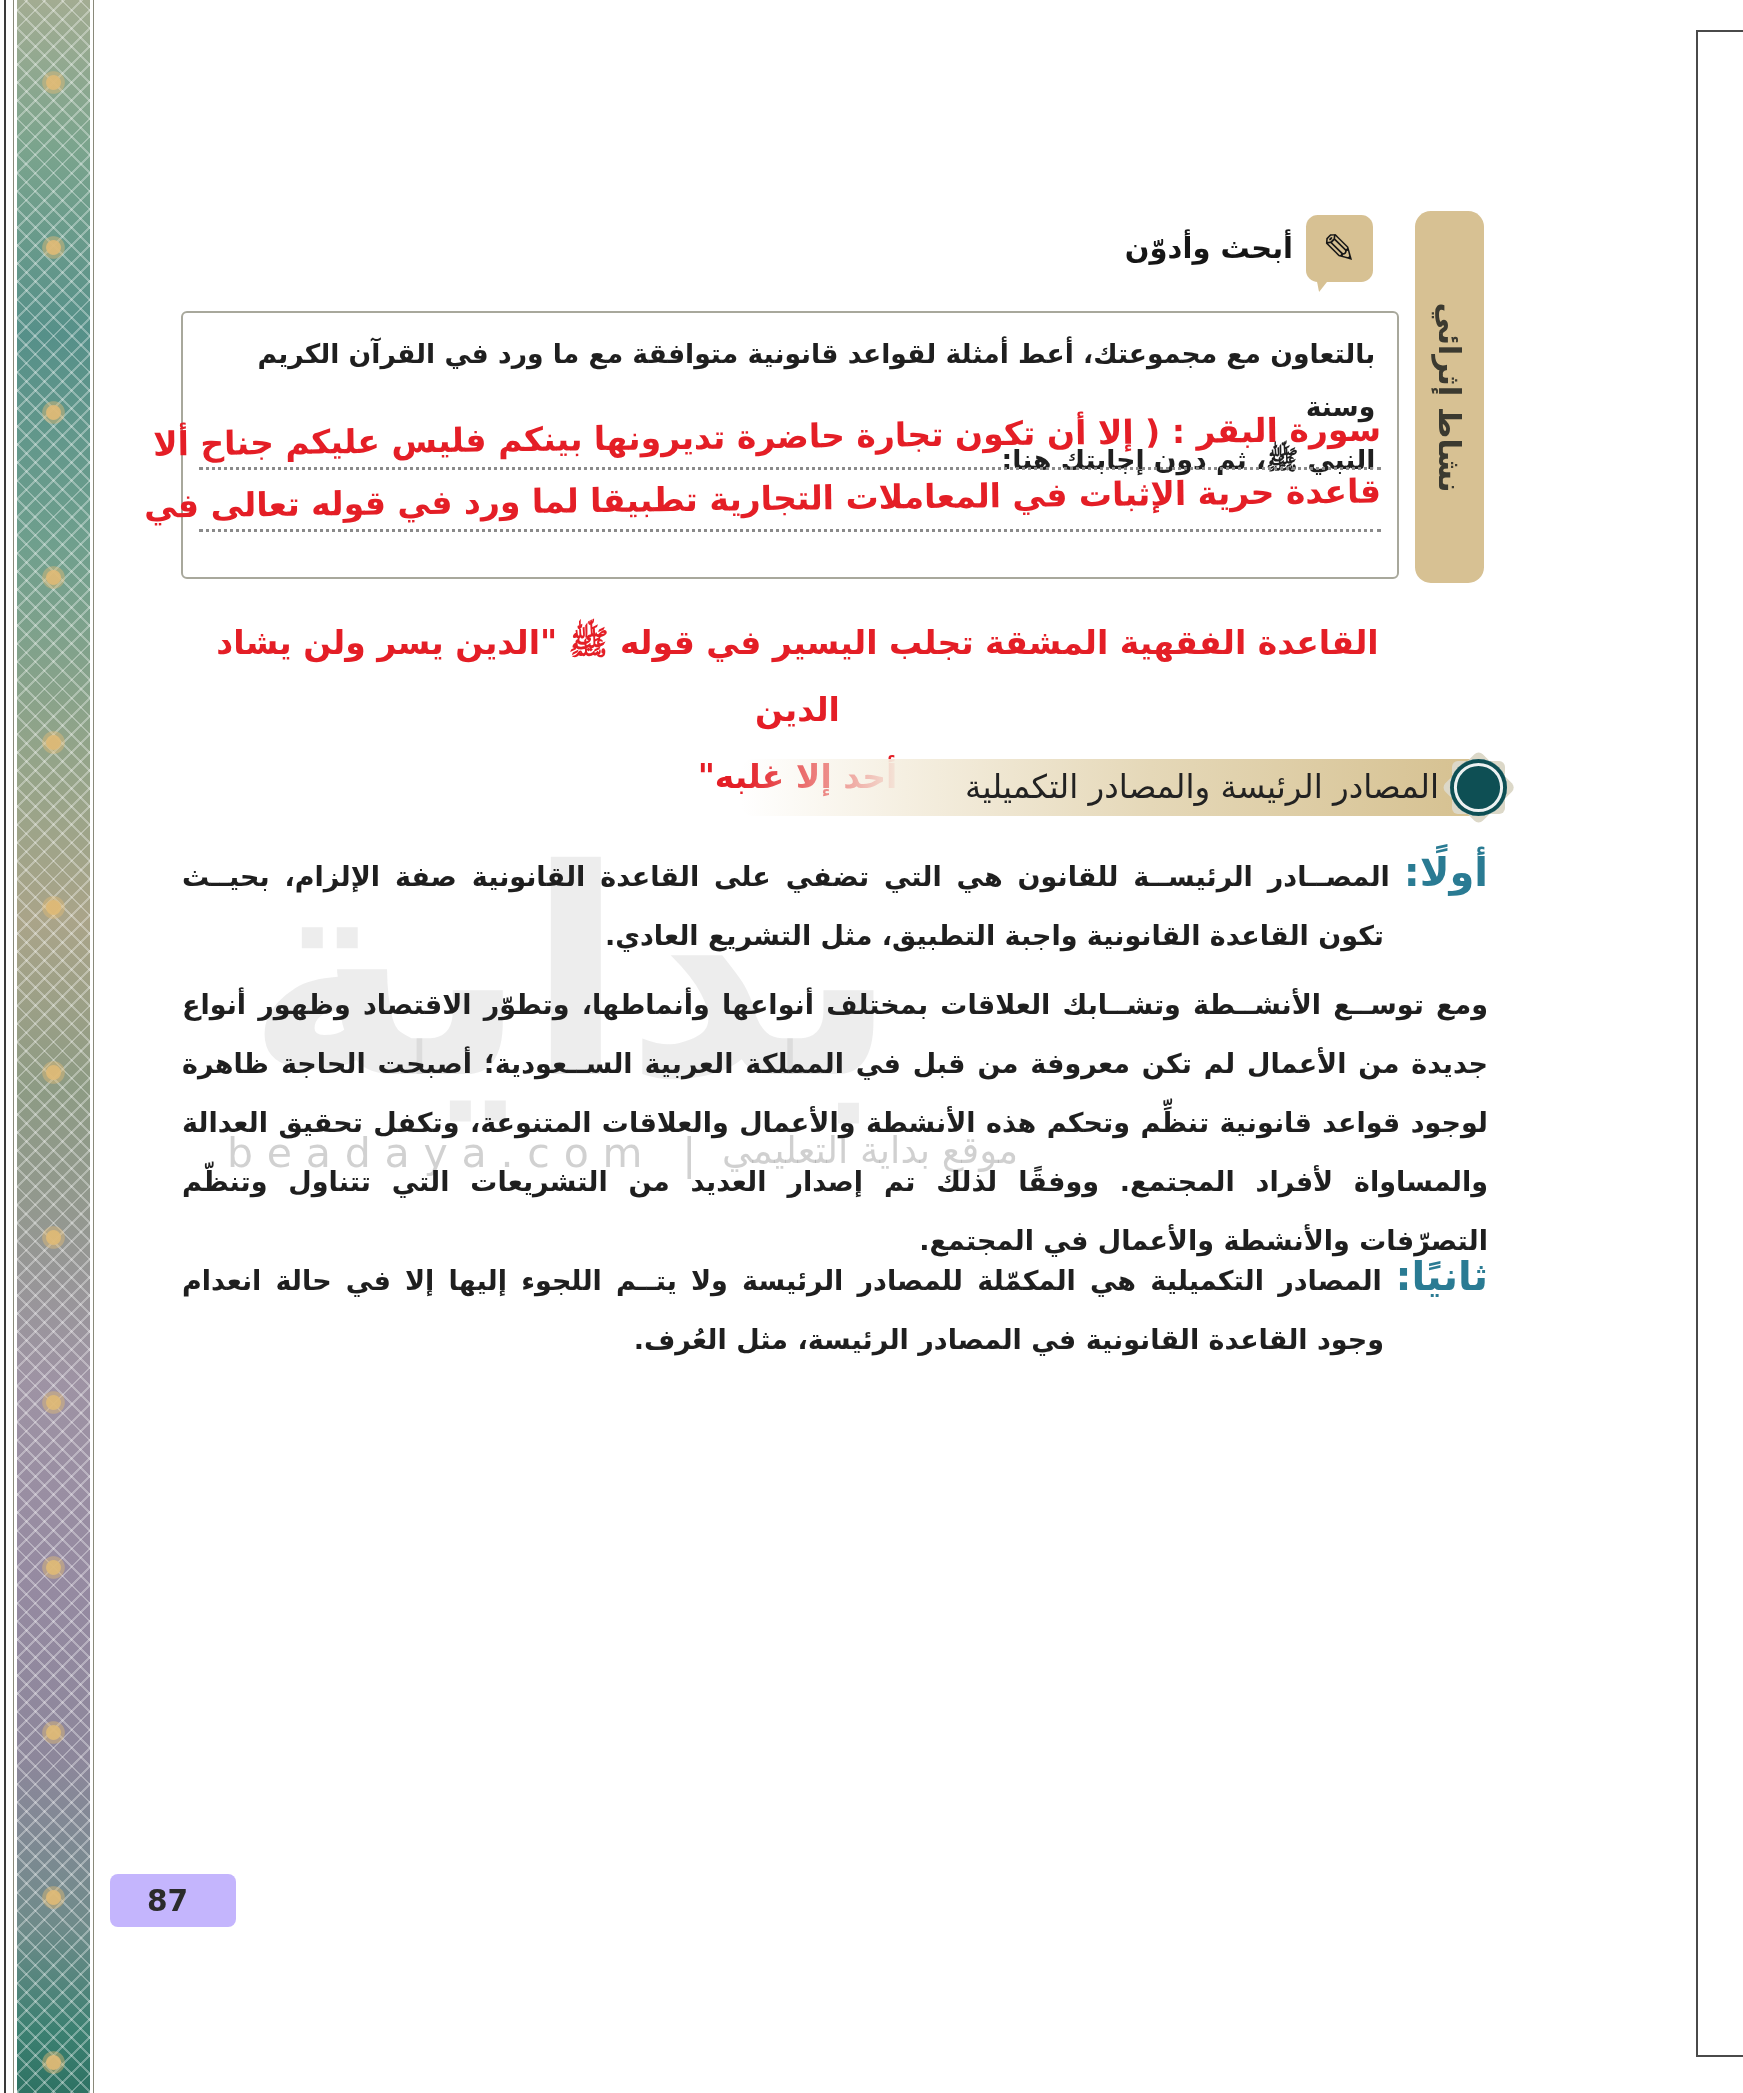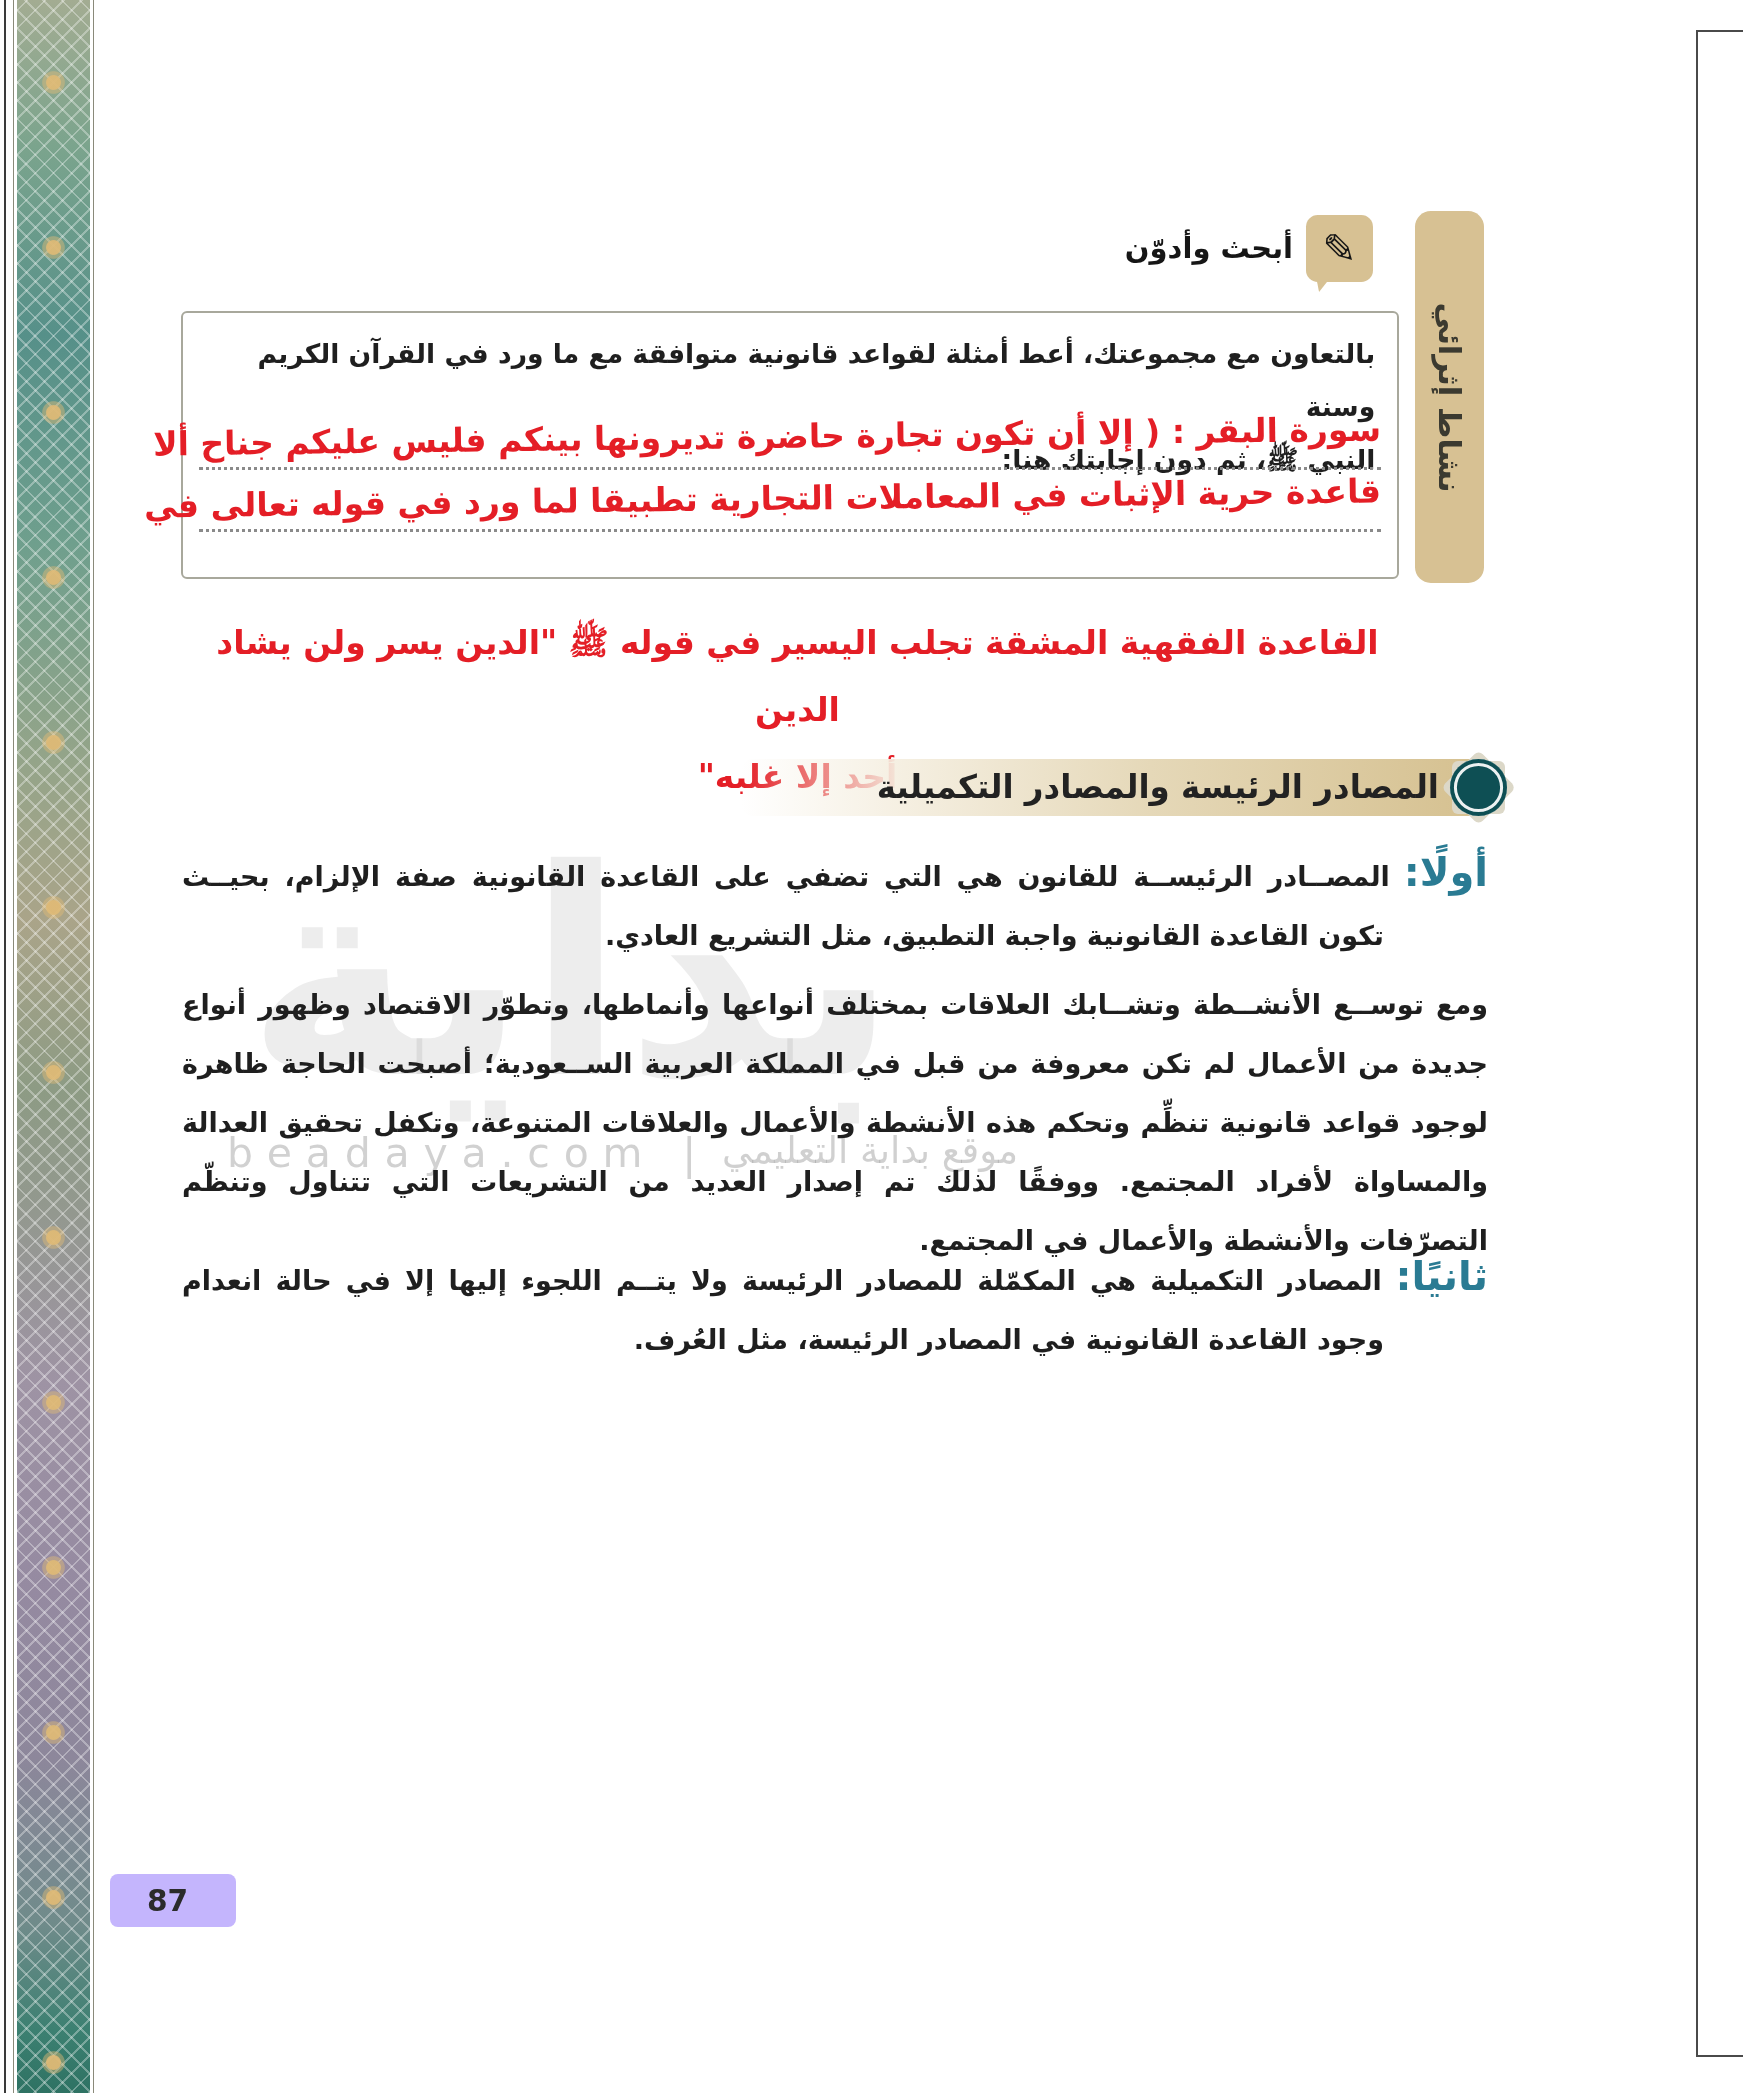--- a/index.html
+++ b/index.html
@@ -88,21 +88,21 @@
     font-size:33px;font-weight:bold;color:#e41e26;line-height:67px;
   }
 
   
   .section-bar{
     position:absolute;left:741px;top:759px;width:745px;height:57px;border-radius:11.8px;
     background:linear-gradient(to left,#d5c08f 0%,#e5d8b8 45%,#f5efe1 78%,rgba(255,255,255,0) 100%);
   }
   .section-title{
     position:absolute;left:749px;top:759px;width:690px;height:44px;line-height:57px;
-    direction:rtl;text-align:right;padding-right:5.9px;font-size:32.5px;font-weight:bold;color:#222222;
+    direction:rtl;text-align:right;padding-right:5.9px;font-size:32.5px;font-weight:normal;color:#222222;
   }
   .medallion{position:absolute;left:1446px;top:755px;width:65px;height:65px;}
   .medallion .ray{position:absolute;inset:5.9px;background:#dcd8c8;border-radius:5.9px;display:block;}
   .medallion .r45{transform:rotate(45deg);}
   .medallion .core{
     position:absolute;inset:3.9px;border-radius:50%;background:#0e4f54;
     box-shadow:inset 0 0 0 3.9px #0e4f54,inset 0 0 0 6.9px rgba(255,255,255,0.92);
   }
 
   

